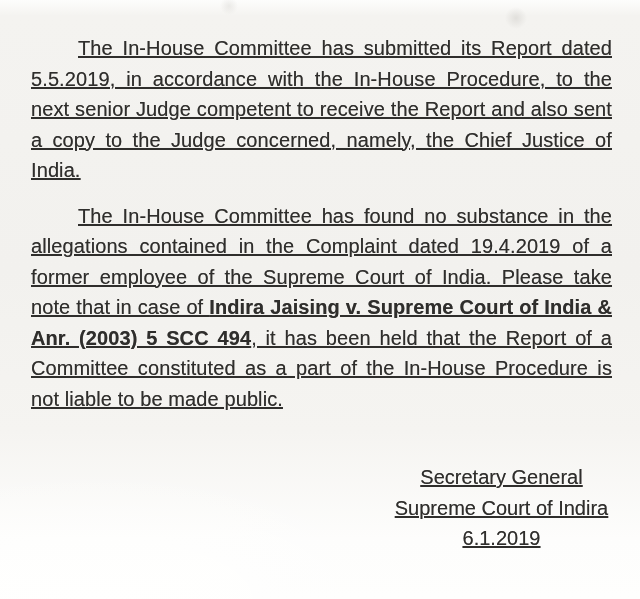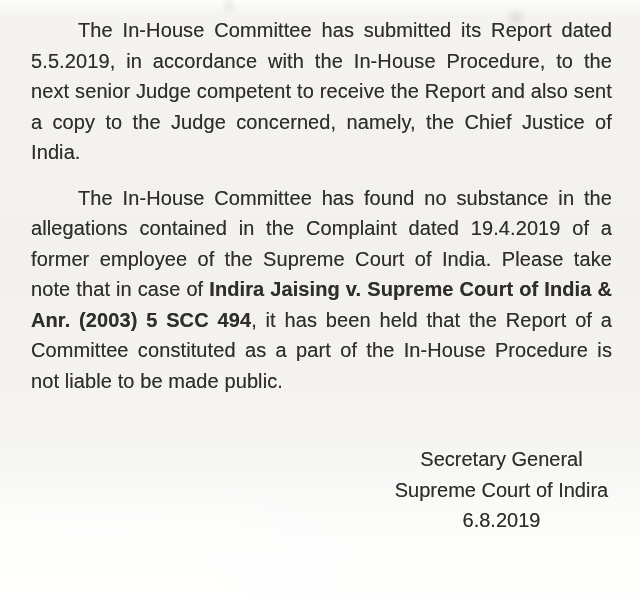--- a/index.html
+++ b/index.html
@@ -20,21 +20,22 @@
     
     background:
       radial-gradient(circle at 516px 18px, rgba(184,182,177,0.32) 0, rgba(184,182,177,0) 11px),
       radial-gradient(circle at 229px 6px, rgba(196,194,189,0.28) 0, rgba(196,194,189,0) 9px),
       radial-gradient(ellipse 440px 170px at 15% 100%, rgba(255,255,254,0.95), rgba(255,255,254,0) 75%),
       linear-gradient(180deg, #fdfdfc 0px, #f4f3f0 16px, #f2f1ee 45%, #f5f4f1 72%, #fdfdfc 90%, #fefefd 100%);
     color: #2f2e2c;
   }
   .content {
     box-sizing: border-box;
-    padding: 15px 28px 0 31px;
+    padding: 33px 28px 0 31px;
+    text-decoration: underline;
   }
   .para {
     margin: 0 0 15px 0;
     font-size: 20px;
     line-height: 30.5px;
     letter-spacing: 0.1px;
     text-align: justify;
     text-indent: 47px;
     
     text-shadow: 0 0 0.5px rgba(47,46,44,0.55);
@@ -59,17 +60,17 @@
 <div class="page">
   <div class="content">
 
     <p class="para">The In-House Committee has submitted its Report dated 5.5.2019, in accordance with the In-House Procedure, to the next senior Judge competent to receive the Report and also sent a copy to the Judge concerned, namely, the Chief Justice of India.</p>
 
     <p class="para"><span>The In-House Committee has found no substance in the allegations contained in the Complaint dated 19.4.2019 of a former employee of the Supreme Court of India. Please take note that in case of </span><span class="case-citation">Indira Jaising v. Supreme Court of India &amp; Anr. (2003) 5 SCC 494</span><span>, it has been held that the Report of a Committee constituted as a part of the In-House Procedure is not liable to be made public.</span></p>
 
     <div class="signature">
       <div>Secretary General</div>
       <div>Supreme Court of Indira</div>
-      <div>6.8.2019</div>
+      <div>6.1.2019</div>
     </div>
 
   </div>
 </div>
 
 </body></html>

